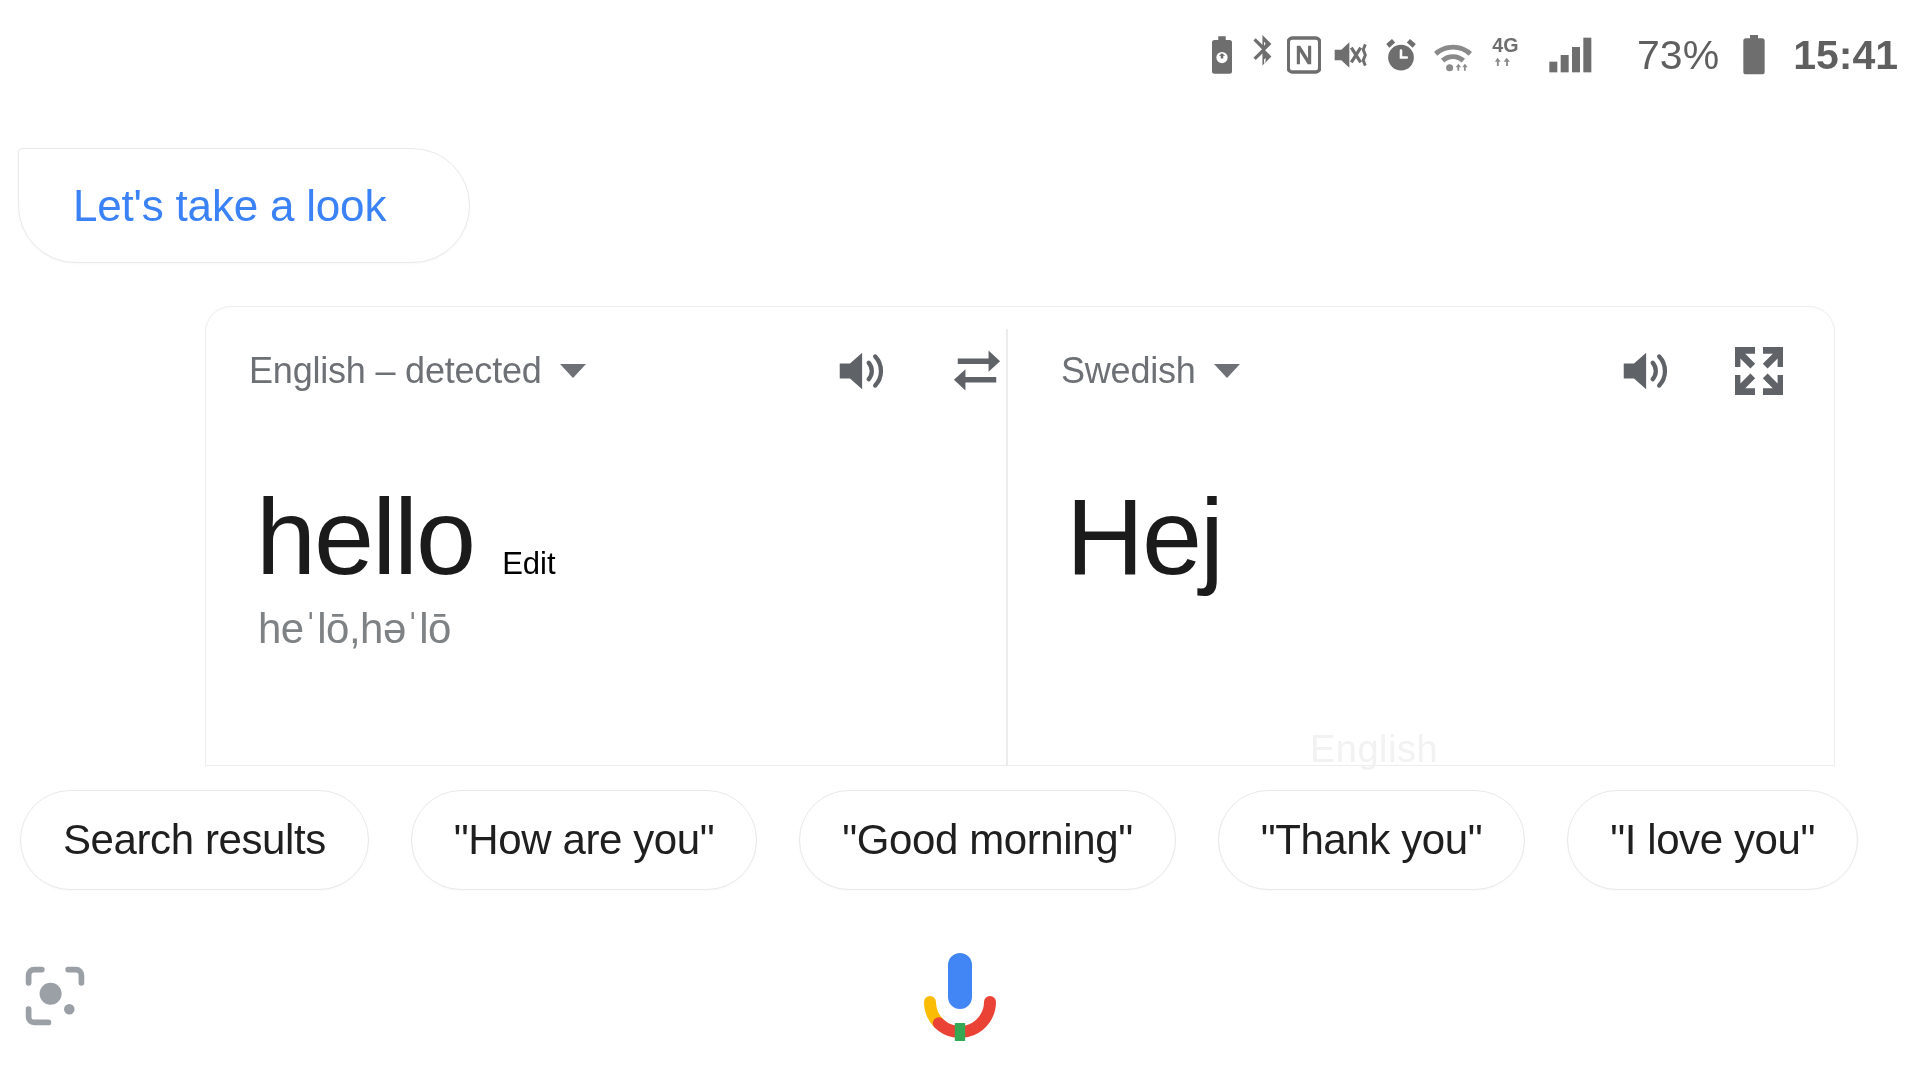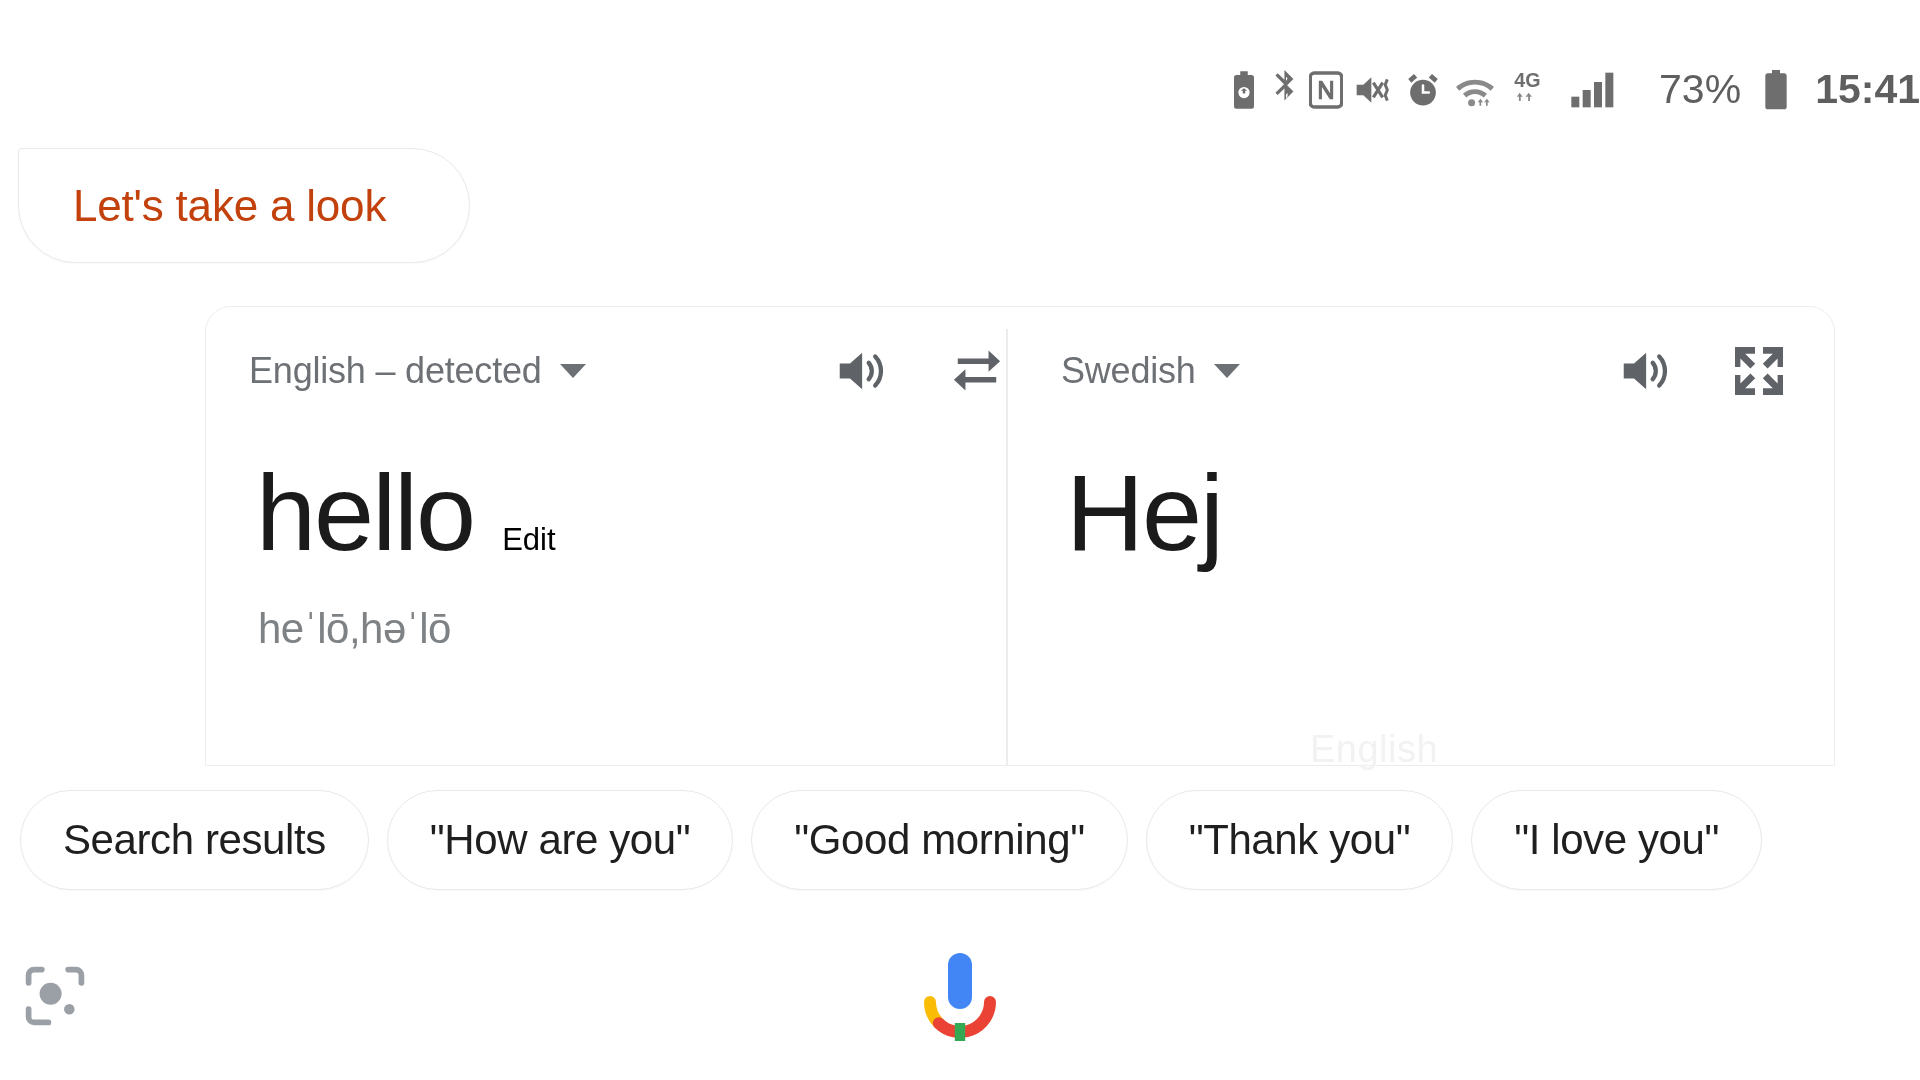--- a/index.html
+++ b/index.html
@@ -7,22 +7,22 @@
     width:1920px; height:1080px;
     background:#ffffff;
     font-family:"Liberation Sans", sans-serif;
     overflow:hidden;
   }
   #root { position:relative; width:1920px; height:1080px; background:#fff; }
 
   
   .statusbar {
     position:absolute; top:0; left:0; width:1920px; height:110px;
-    display:flex; align-items:flex-end; justify-content:flex-end;
-    gap:0px;
+    display:flex; align-items:center; justify-content:flex-end;
+    padding-right:22px; gap:0px;
   }
   .sb-group { display:flex; align-items:center; gap:11px; }
   .sb-icon { display:flex; align-items:center; justify-content:center; color:#6e6e6e; }
   .sb-text {
     font-size:41px; color:#5f5f5f; font-weight:400;
     letter-spacing:0px; line-height:1;
   }
   .sb-pct { margin-left:30px; }
   .sb-clock { margin-left:14px;font-weight:bold; }
 
@@ -32,21 +32,21 @@
     width:452px; height:115px;
     background:#fff;
     border:1.5px solid #e8e9ea;
     border-radius:58px 58px 58px 58px;
     border-top-left-radius:4px;
     display:flex; align-items:center;
     padding-left:54px;
     box-shadow:0 1px 2px rgba(0,0,0,0.03);
   }
   .bubble-text {
-    font-size:44px; color:#c2410c; font-weight:400; letter-spacing:-0.2px;
+    font-size:44px; color:#3b82f6; font-weight:400; letter-spacing:-0.2px;
   }
 
   
   .tcard {
     position:absolute; left:205px; top:306px;
     width:1630px; height:460px;
     background:#fff;
     border:1.5px solid #eceded;
     border-top-left-radius:26px;
     border-top-right-radius:26px;
@@ -87,39 +87,39 @@
     display:flex; align-items:center; justify-content:center;
     color:#5f6368;
   }
 
   .big-word {
     position:absolute; left:0; top:0;
     display:flex; align-items:baseline; gap:28px;
   }
   .word {
     font-size:108px; color:#1b1b1b; font-weight:400;
-    letter-spacing:-2px; line-height:1;
+    letter-spacing:-2px; line-height:1;margin-top:24px;
   }
   .edit-link {
     font-size:31px; color:#000000; font-weight:400; cursor:pointer;
   }
   .phonetic {
     position:absolute; left:0;
     font-size:42px; color:#7e8285; font-weight:400; letter-spacing:-0.5px;
   }
   .clipped-line {
     position:absolute; left:1310px; top:728px;
     font-size:38px; color:#f2f2f2; letter-spacing:0.5px;
     white-space:nowrap; overflow:hidden;
   }
 
   
   .chips {
     position:absolute; left:20px; top:790px;
-    display:flex; align-items:center; gap:18px;
+    display:flex; align-items:center; gap:42px;
   }
   .chip {
     height:100px; padding:0 42px;
     display:flex; align-items:center; justify-content:center;
     background:#fff;
     border:1.5px solid #e8e9ea;
     border-radius:50px;
     cursor:pointer;
     box-shadow:0 1px 2px rgba(0,0,0,0.025);
   }

